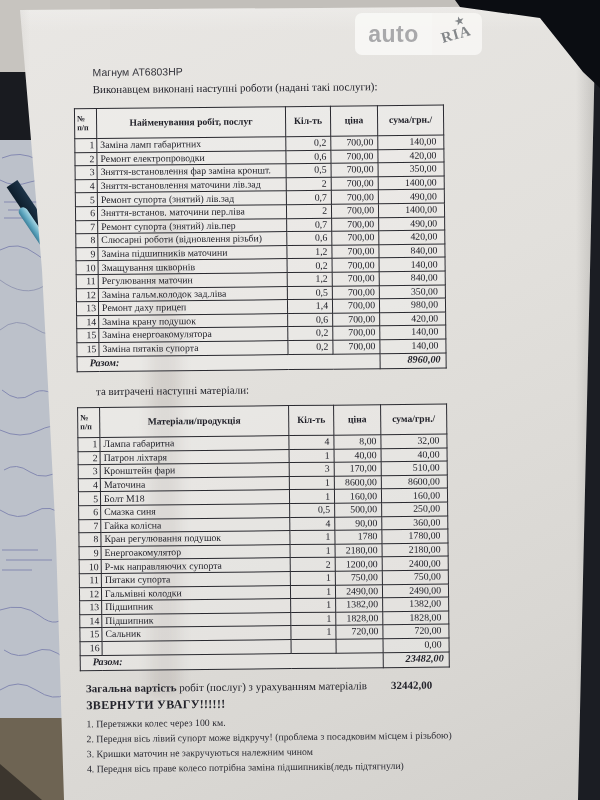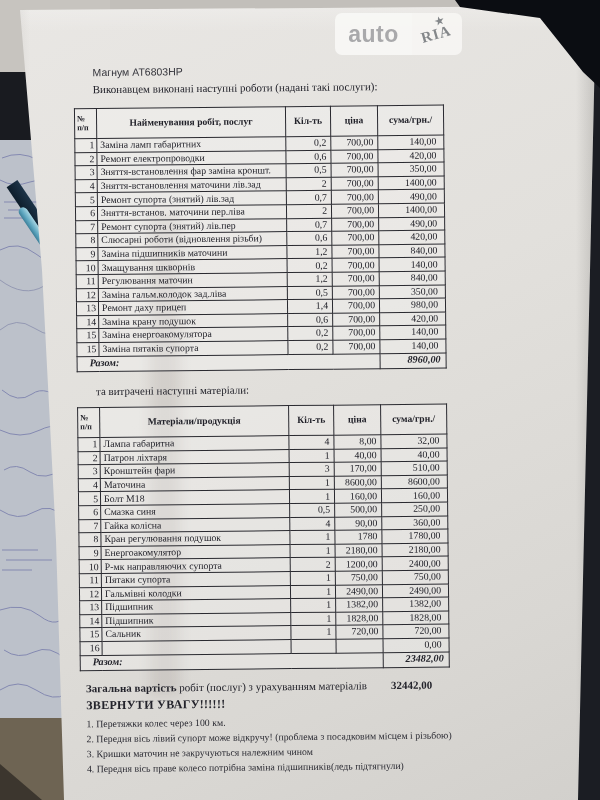--- a/index.html
+++ b/index.html
@@ -52,21 +52,21 @@
   th.h-num{font-size:8px;font-weight:bold;text-align:left;padding-left:2px;}
   th.h-name,th.h-qty,th.h-price,th.h-sum{font-size:9.6px;font-weight:bold;text-align:center;}
   td.col-num{text-align:right;padding-right:2px;}
   td.col-name{text-align:left;padding-left:3px;}
   td.col-qty{text-align:right;padding-right:4px;}
   td.col-price{text-align:right;padding-right:4px;}
   td.col-sum{text-align:right;padding-right:7px;}
   td.total-label{font-style:italic;font-weight:bold;padding-left:12px;font-size:10.2px;}
   td.total-value{font-style:italic;font-weight:bold;text-align:right;padding-right:5px;font-size:10.2px;}
   
-  .watermark{position:absolute;left:335px;top:13px;width:127px;height:42px;display:flex;z-index:50;}
+  .watermark{position:absolute;left:355px;top:13px;width:127px;height:42px;display:flex;z-index:50;}
   .wm-left{width:77px;height:100%;background:rgba(248,247,245,0.93);border-radius:7px 0 0 7px;
     display:flex;align-items:center;justify-content:center;
     font-family:"Liberation Sans",sans-serif;font-size:23px;font-weight:bold;color:#a9a9ab;letter-spacing:0.5px;}
   .wm-right{width:50px;height:100%;background:rgba(246,245,243,0.93);border-radius:0 7px 7px 0;position:relative;overflow:hidden;}
   .wm-ria{position:absolute;left:9px;top:13px;transform:rotate(-16deg);
     font-family:"Liberation Serif",serif;font-size:15px;font-weight:bold;color:#84878a;letter-spacing:1px;}
   .wm-star{position:absolute;left:22px;top:1px;transform:rotate(-16deg);font-size:12px;color:#84878a;
     font-family:"DejaVu Sans",sans-serif;}
 </style>
 </head>

